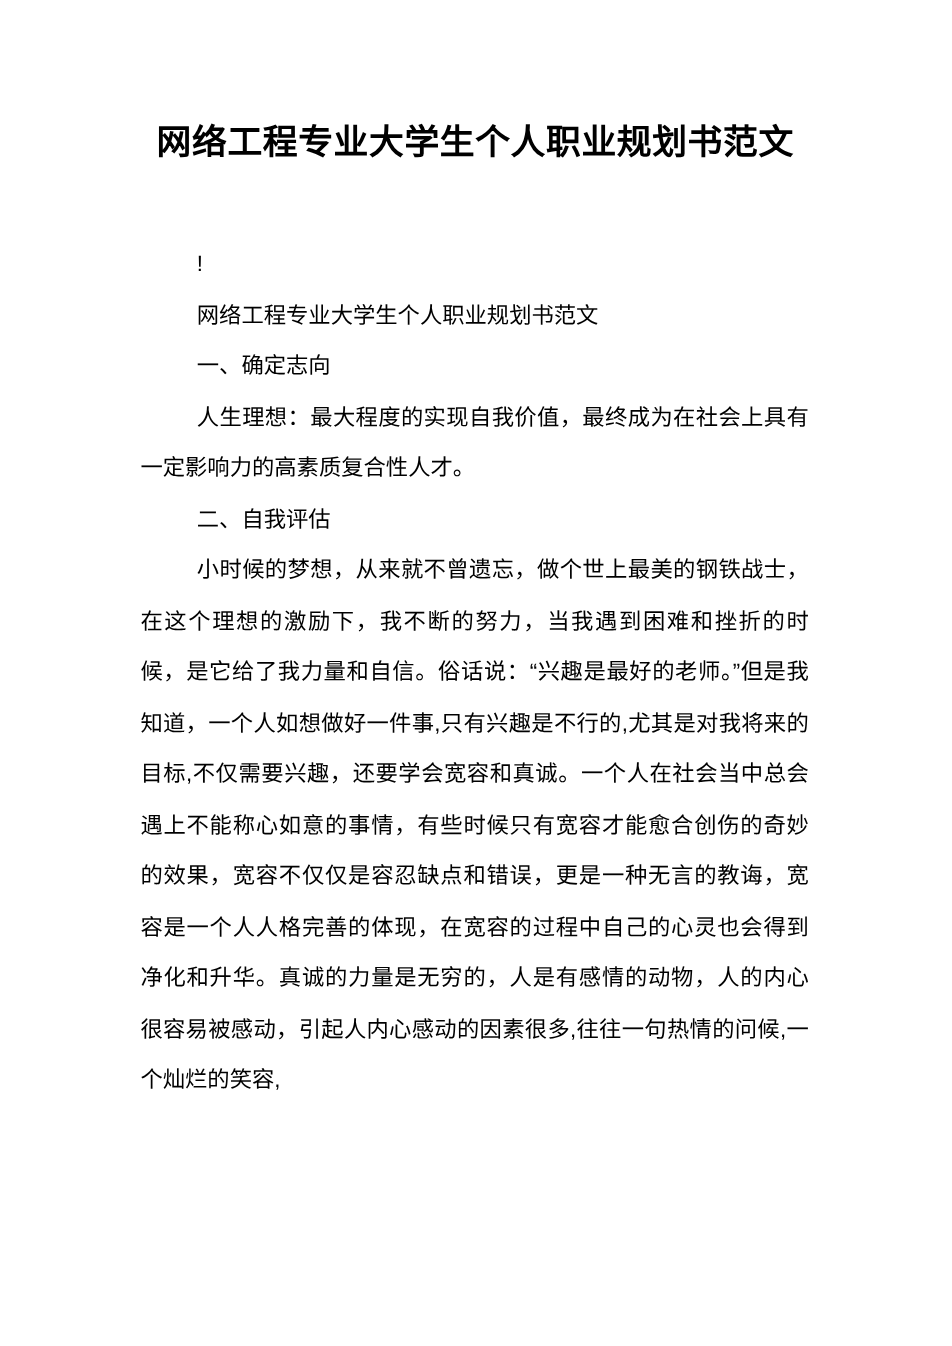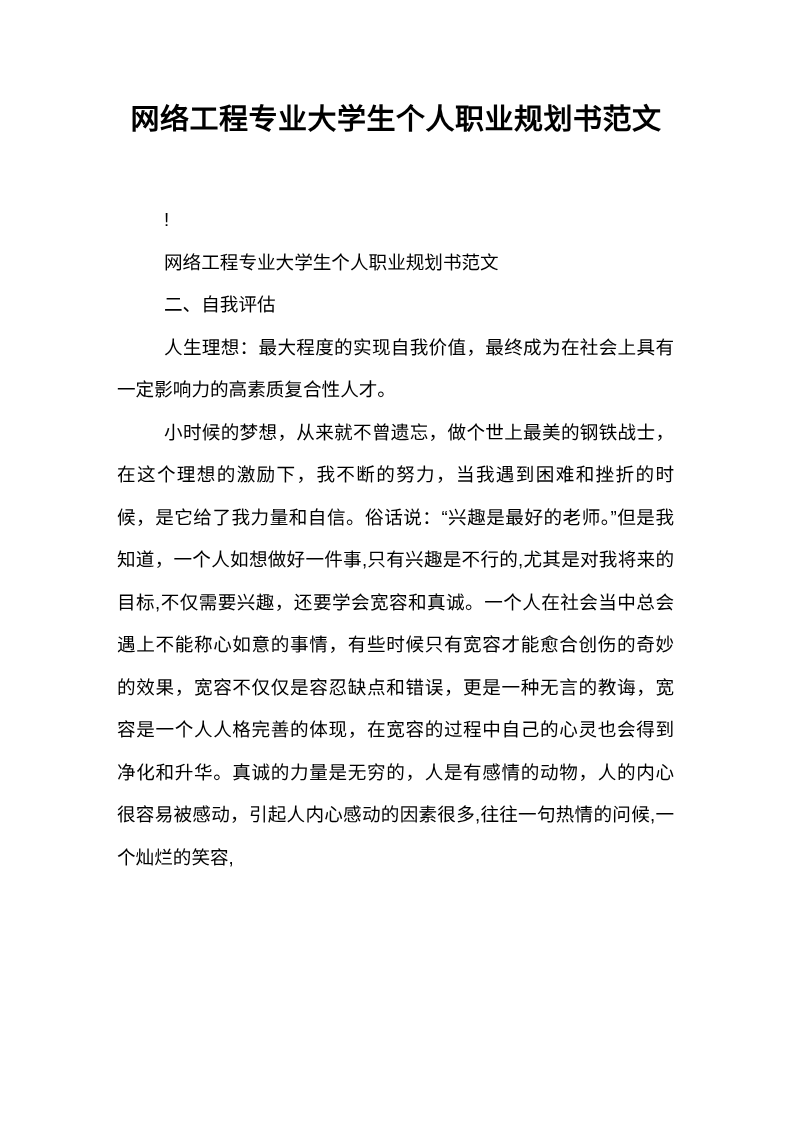--- a/index.html
+++ b/index.html
@@ -61,20 +61,21 @@
 </head>
 <body>
 
 <div class="page">
 
   <h1 class="doc-title">网络工程专业大学生个人职业规划书范文</h1>
 
   <div class="doc-body">
     <p>!</p>
     <p>网络工程专业大学生个人职业规划书范文</p>
+    <p>一、确定志向</p>
+    <p>人生理想：最大程度的实现自我价值，最终成为在社会上具有一定影响力的高素质复合性人才。</p>
     <p>二、自我评估</p>
-    <p>人生理想：最大程度的实现自我价值，最终成为在社会上具有一定影响力的高素质复合性人才。</p>
     <p>小时候的梦想，从来就不曾遗忘，做个世上最美的钢铁战士，在这个理想的激励下，我不断的努力，当我遇到困难和挫折的时候，是它给了我力量和自信。俗话说：“兴趣是最好的老师。”但是我知道，一个人如想做好一件事,只有兴趣是不行的,尤其是对我将来的目标,不仅需要兴趣，还要学会宽容和真诚。一个人在社会当中总会遇上不能称心如意的事情，有些时候只有宽容才能愈合创伤的奇妙的效果，宽容不仅仅是容忍缺点和错误，更是一种无言的教诲，宽容是一个人人格完善的体现，在宽容的过程中自己的心灵也会得到净化和升华。真诚的力量是无穷的，人是有感情的动物，人的内心很容易被感动，引起人内心感动的因素很多,往往一句热情的问候,一个灿烂的笑容,</p>
   </div>
 
   <div class="page-number">1</div>
 
 </div>
 
 </body></html>

